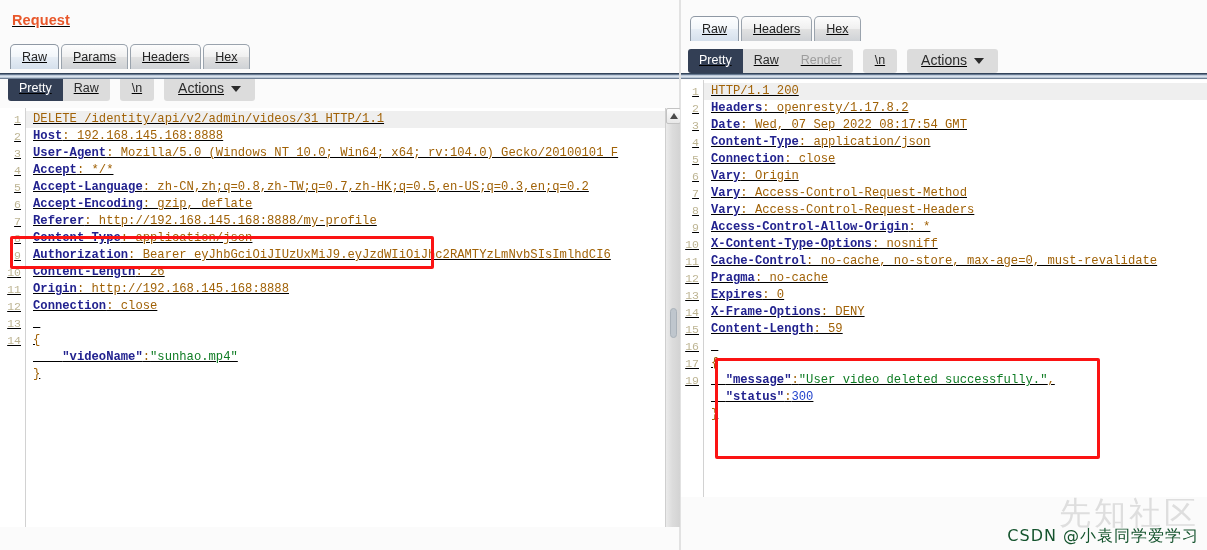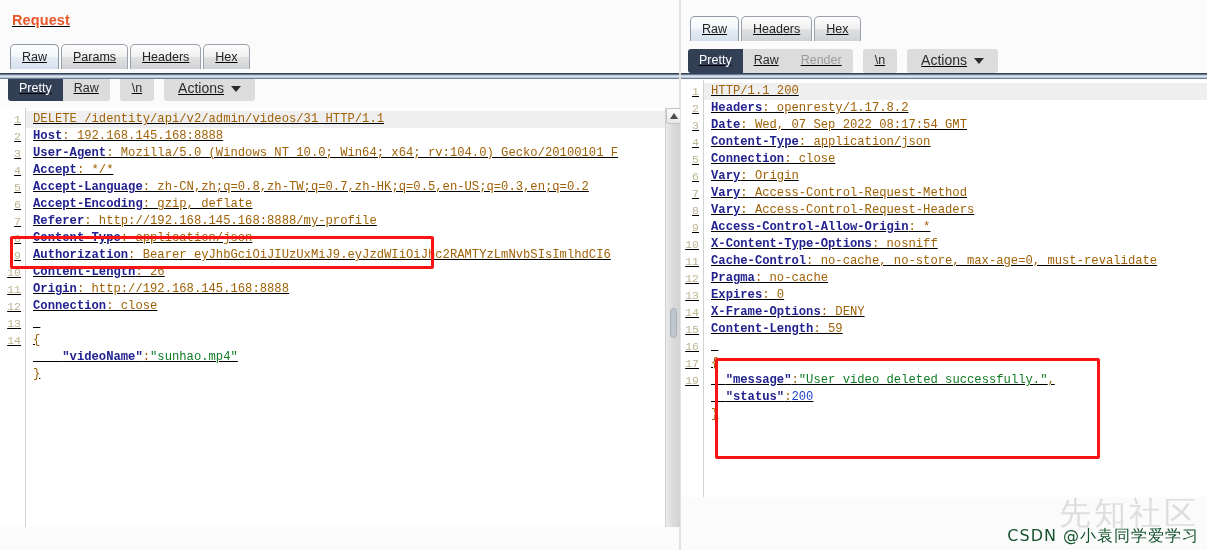--- a/index.html
+++ b/index.html
@@ -418,21 +418,21 @@
           <div class="codeline"><span class="k">Access-Control-Allow-Origin</span><span class="v">: *</span></div>
           <div class="codeline"><span class="k">X-Content-Type-Options</span><span class="v">: nosniff</span></div>
           <div class="codeline"><span class="k">Cache-Control</span><span class="v">: no-cache, no-store, max-age=0, must-revalidate</span></div>
           <div class="codeline"><span class="k">Pragma</span><span class="v">: no-cache</span></div>
           <div class="codeline"><span class="k">Expires</span><span class="v">: 0</span></div>
           <div class="codeline"><span class="k">X-Frame-Options</span><span class="v">: DENY</span></div>
           <div class="codeline"><span class="k">Content-Length</span><span class="v">: 59</span></div>
           <div class="codeline">&nbsp;</div>
           <div class="codeline"><span class="v">{</span></div>
           <div class="codeline"><span class="v">  </span><span class="jk">"message"</span><span class="v">:</span><span class="str">"User video deleted successfully."</span><span class="v">,</span></div>
-          <div class="codeline"><span class="v">  </span><span class="jk">"status"</span><span class="v">:</span><span class="num">200</span></div>
+          <div class="codeline"><span class="v">  </span><span class="jk">"status"</span><span class="v">:</span><span class="num">300</span></div>
           <div class="codeline"><span class="v">}</span></div>
         </div>
       <div class="redbox" id="resp-redbox"></div>
     </div>
   </div>
 
   <div class="watermark">
     <div class="wm-logo">先知社区</div>
     <div class="wm-text">CSDN @小袁同学爱学习</div>
   </div>

